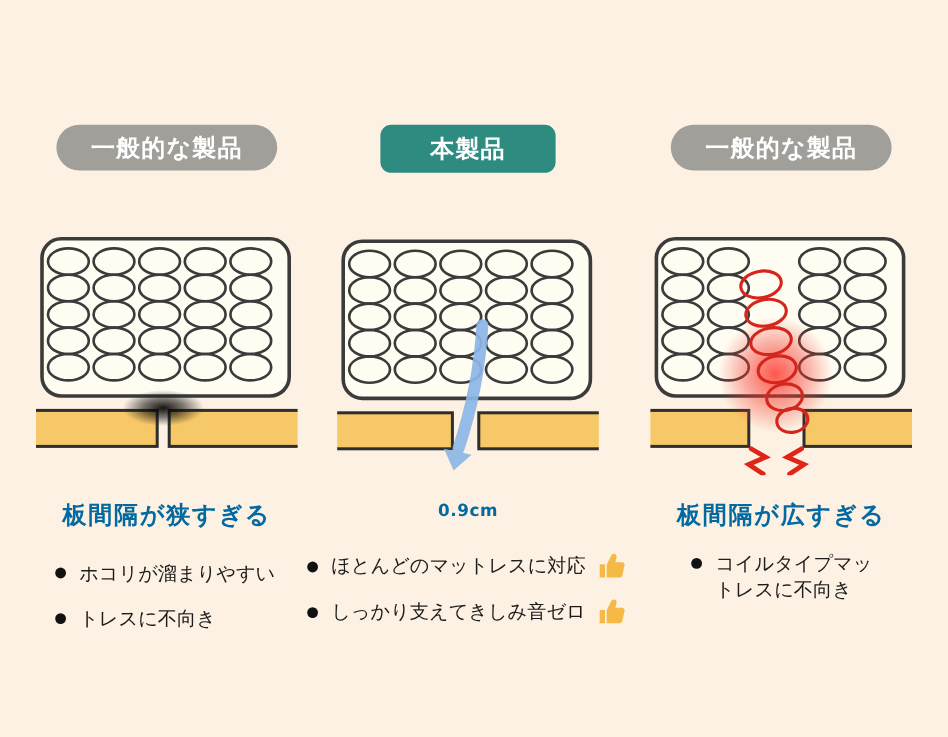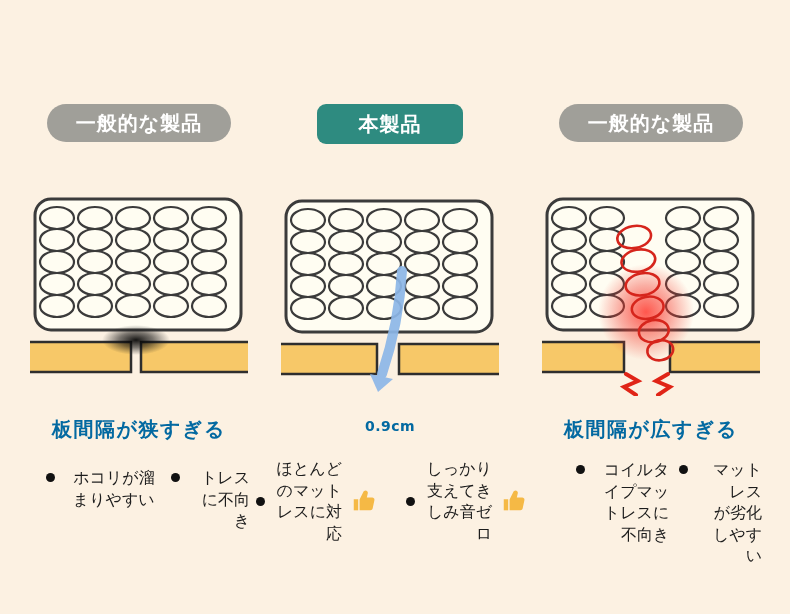--- a/index.html
+++ b/index.html
@@ -24,23 +24,23 @@
 
   .illustration{margin-top:42px;display:block;}
 
   .headline{
     margin-top:20px;font-weight:bold;font-size:20px;letter-spacing:1.5px;
     color:#0369a1;text-align:center;white-space:nowrap;
   }
   .headline.big{font-size:14px;letter-spacing:0.5px;}
 
   .bullets{list-style:none;margin:24px 0 0;padding:0;align-self:flex-start;
-    display:flex;flex-direction:row;gap:16px;text-align:right;}
+    display:flex;flex-direction:column;gap:16px;}
   .col-1 .bullets{margin-left:18px;}
-  .col-2 .bullets{margin-left:6px;gap:26px;}
+  .col-2 .bullets{margin-left:6px;gap:10px;}
   .col-3 .bullets{margin-left:36px;margin-top:16px;gap:10px;}
 
   .bullet-row{display:flex;align-items:flex-start;font-size:16px;line-height:1.35;color:#1c1c1c;}
   .col-2 .bullet-row{align-items:center;}
   .dot{width:9px;height:9px;border-radius:50%;background:#111;margin:6px 11px 0 0;flex:0 0 auto;}
   .col-2 .dot{margin-top:0;}
   .bullet-text{white-space:pre-line;}
   .thumb{margin-left:10px;flex:0 0 auto;align-self:center;}
 </style>
 </head>
@@ -193,21 +193,16 @@
     </svg>
 
     <div class="headline">板間隔が広すぎる</div>
 
     <ul class="bullets">
       <li class="bullet-row">
         <span class="dot"></span>
         <span class="bullet-text">コイルタイプマッ
 トレスに不向き</span>
       </li>
-      <li class="bullet-row">
-        <span class="dot"></span>
-        <span class="bullet-text">マットレス
-が劣化しやすい</span>
-      </li>
     </ul>
   </div>
 
 </div>
 
 </body></html>

